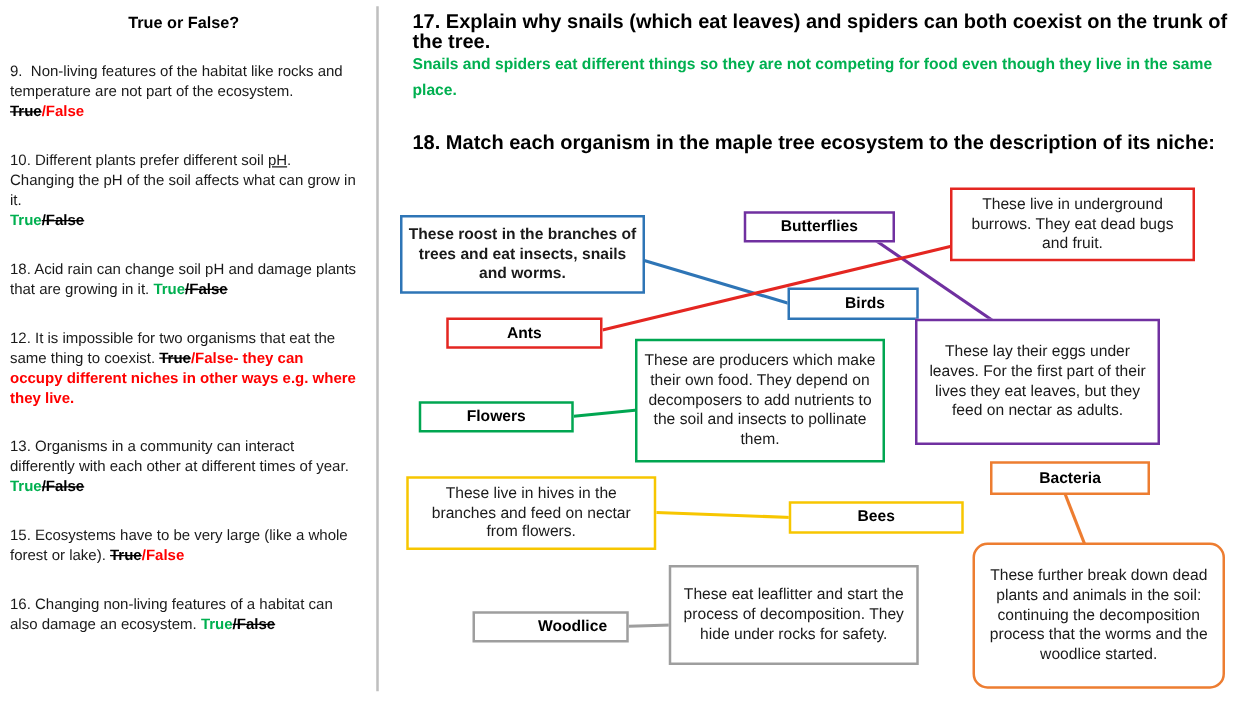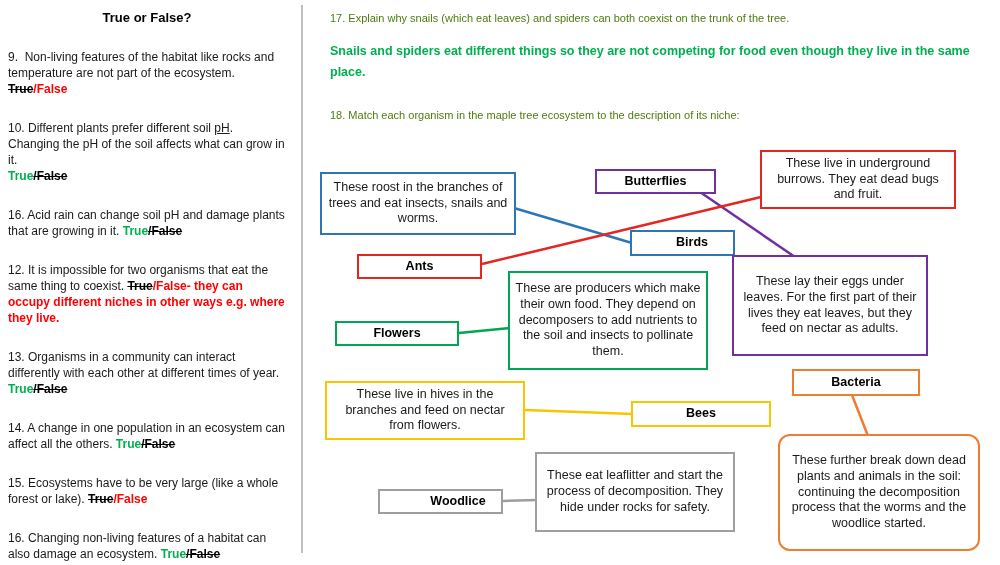--- a/index.html
+++ b/index.html
@@ -42,23 +42,24 @@
   .divider {
     position: absolute;
     left: 301px; top: 5px;
     width: 2px; height: 548px;
     background: var(--divider, #bfbfbf);
   }
 
   
   .q-text {
     position: absolute;
-    font-size: 11px;
-    color: #4d7c0f;
+    font-size: 16px;
+    color: #000000;
     line-height: 16px;
+    font-weight: bold;
   }
   .q17 { left: 330px; top: 10px; width: 660px; }
   .q18 { left: 330px; top: 107px; width: 660px; }
   .answer-green {
     position: absolute;
     left: 330px; top: 41px;
     width: 648px;
     font-size: 12.5px;
     font-weight: bold;
     line-height: 21px;
@@ -94,24 +95,23 @@
 
 <div class="page">
 
   <div class="left-panel">
     <div class="tf-title">True or False?</div>
     <div>
         <div class="question"><span class="seg-n">9.  Non-living features of the habitat like rocks and temperature are not part of the ecosystem.
 </span><span class="seg-x">True</span><span class="seg-r">/False</span></div>
         <div class="question"><span class="seg-n">10. Different plants prefer different soil </span><span class="seg-u">pH</span><span class="seg-n">. Changing the pH of the soil affects what can grow in it.
 </span><span class="seg-g">True</span><span class="seg-x">/False</span></div>
-        <div class="question"><span class="seg-n">16. Acid rain can change soil pH and damage plants that are growing in it. </span><span class="seg-g">True</span><span class="seg-x">/False</span></div>
+        <div class="question"><span class="seg-n">18. Acid rain can change soil pH and damage plants that are growing in it. </span><span class="seg-g">True</span><span class="seg-x">/False</span></div>
         <div class="question"><span class="seg-n">12. It is impossible for two organisms that eat the same thing to coexist. </span><span class="seg-x">True</span><span class="seg-r">/False- they can occupy different niches in other ways e.g. where they live.</span></div>
         <div class="question"><span class="seg-n">13. Organisms in a community can interact differently with each other at different times of year. </span><span class="seg-g">True</span><span class="seg-x">/False</span></div>
-        <div class="question"><span class="seg-n">14. A change in one population in an ecosystem can affect all the others. </span><span class="seg-g">True</span><span class="seg-x">/False</span></div>
         <div class="question"><span class="seg-n">15. Ecosystems have to be very large (like a whole forest or lake). </span><span class="seg-x">True</span><span class="seg-r">/False</span></div>
         <div class="question"><span class="seg-n">16. Changing non-living features of a habitat can also damage an ecosystem. </span><span class="seg-g">True</span><span class="seg-x">/False</span></div>
       </div>
   </div>
 
   <div class="divider"></div>
 
   <div class="q-text q17">17. Explain why snails (which eat leaves) and spiders can both coexist on the trunk of the tree.</div>
   <div class="answer-green">Snails and spiders eat different things so they are not competing for food even though they live in the same place.</div>
   <div class="q-text q18">18. Match each organism in the maple tree ecosystem to the description of its niche:</div>
@@ -119,21 +119,21 @@
   <svg class="lines" viewBox="0 0 1000 565">
       <line x1="514" y1="208" x2="632" y2="243" stroke="#2e75b6" stroke-width="2.5"></line>
       <line x1="700" y1="192" x2="795" y2="257" stroke="#7030a0" stroke-width="2.5"></line>
       <line x1="482" y1="264" x2="761" y2="197" stroke="#e42621" stroke-width="2.5"></line>
       <line x1="459" y1="333" x2="510" y2="328" stroke="#00a651" stroke-width="2.5"></line>
       <line x1="525" y1="410" x2="633" y2="414" stroke="#f7c600" stroke-width="2.5"></line>
       <line x1="852" y1="395" x2="868" y2="436" stroke="#ed7d31" stroke-width="2.5"></line>
       <line x1="503" y1="501" x2="537" y2="500" stroke="#9e9e9e" stroke-width="2.5"></line>
     </svg>
   <div>
-      <div class="dbox" style="left: 320px; top: 172px; width: 196px; height: 63px; border-color: rgb(46, 117, 182);">
+      <div class="dbox" style="left: 320px; top: 172px; width: 196px; height: 63px; border-color: rgb(46, 117, 182); font-weight: bold;">
         <span>These roost in the branches of trees and eat insects, snails and worms.</span>
       </div>
       <div class="dbox dbox-label" style="left: 595px; top: 169px; width: 121px; height: 25px; border-color: rgb(112, 48, 160);">
         <span>Butterflies</span>
       </div>
       <div class="dbox" style="left: 760px; top: 150px; width: 196px; height: 59px; border-color: rgb(228, 38, 33);">
         <span>These live in underground burrows. They eat dead bugs and fruit.</span>
       </div>
       <div class="dbox dbox-label" style="left: 630px; top: 230px; width: 105px; height: 26px; border-color: rgb(46, 117, 182); padding-left: 24px;">
         <span>Birds</span>

